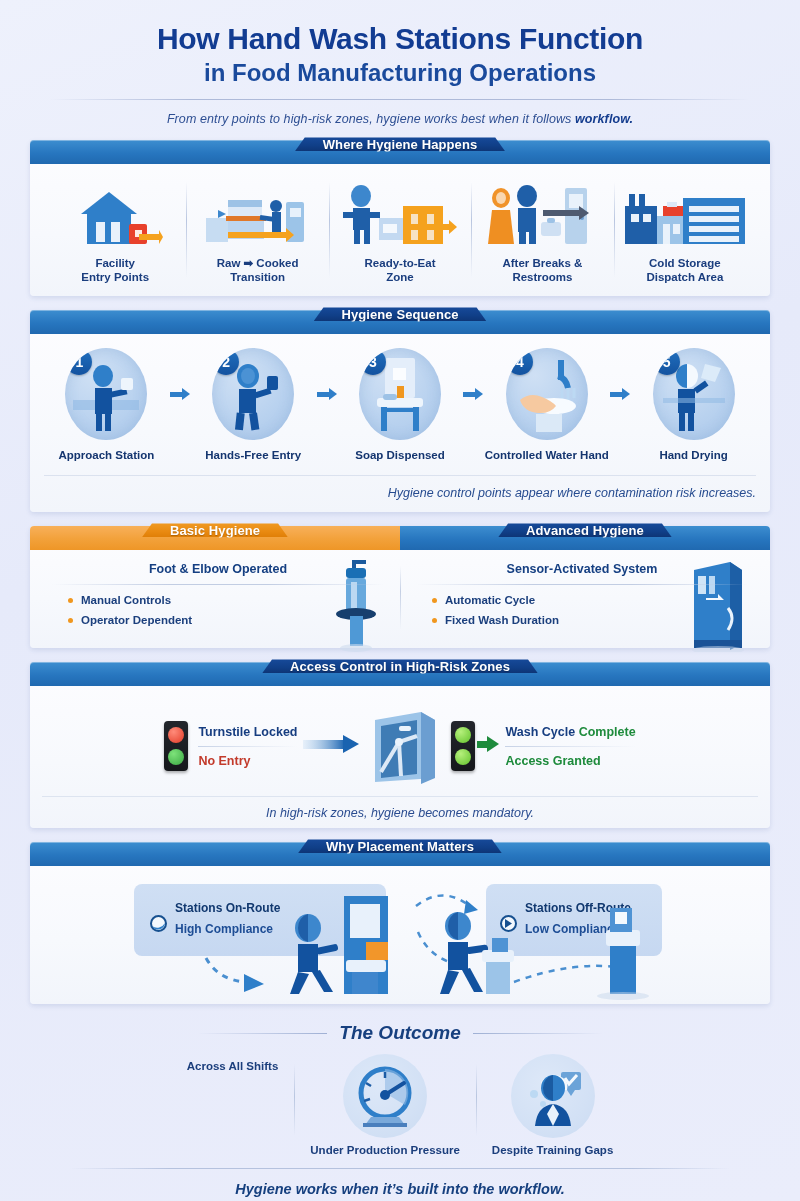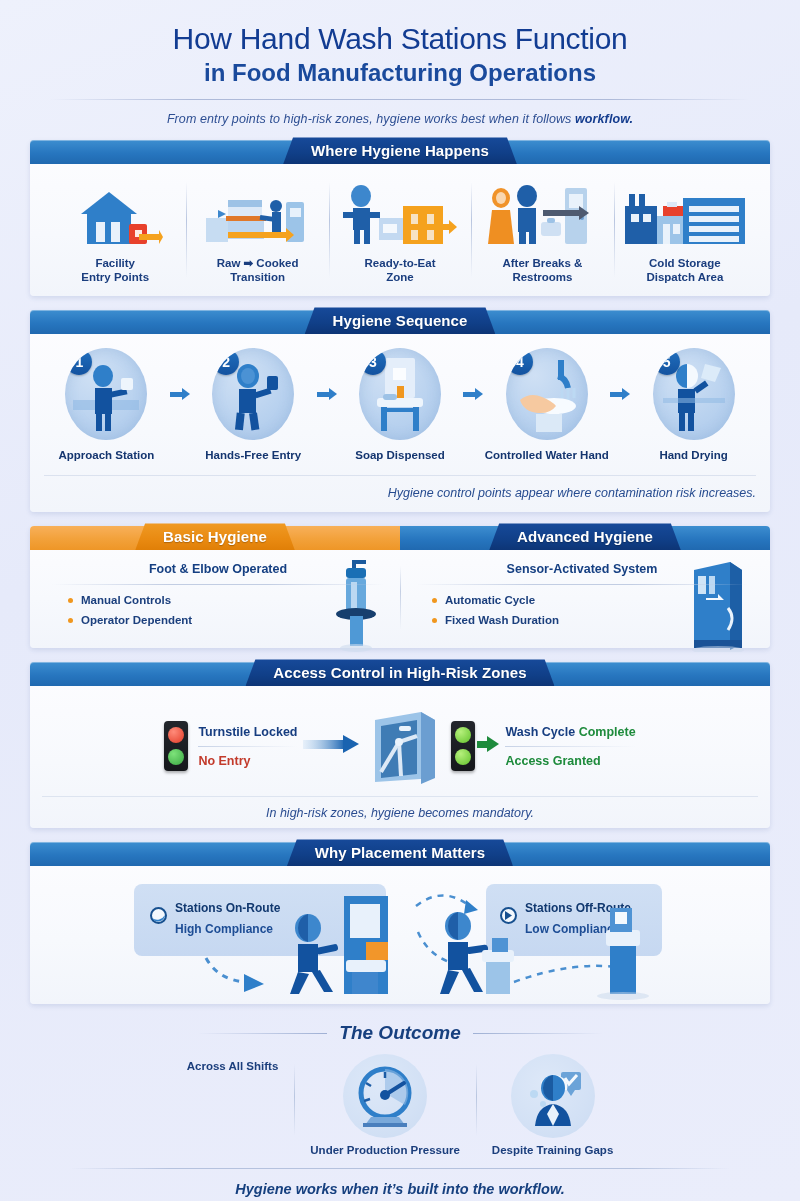--- a/index.html
+++ b/index.html
@@ -12,21 +12,21 @@
   .page {
     position: relative;
     width: 800px; height: 1201px;
     background: linear-gradient(160deg, #eef1fc 0%, #e6eafa 40%, #eaedfb 100%);
     padding: 0 30px;
   }
 
   
   .title-wrap { padding-top: 22px; text-align: center; }
   .title-1 {
-    font-size: 30px; font-weight: normal; color: #123c92;
+    font-size: 30px; font-weight: bold; color: #123c92;
     letter-spacing: -0.3px; line-height: 1.12;
   }
   .title-2 {
     font-size: 24px; font-weight: bold; color: #1a4a9c;
     line-height: 1.2; margin-top: 3px;
   }
   .title-rule {
     height: 1px; margin: 12px auto 0; width: 700px;
     background: linear-gradient(90deg, rgba(160,178,220,0) 0%, #aebad9 20%, #aebad9 80%, rgba(160,178,220,0) 100%);
   }
@@ -46,25 +46,25 @@
     overflow: visible;
   }
   .band {
     position: relative; height: 24px; width: 100%;
     background: linear-gradient(180deg,#3d8ed0 0%, #2776bf 55%, #2069b0 100%);
     border-radius: 4px 4px 0 0;
     box-shadow: inset 0 1px 0 rgba(255,255,255,.35);
   }
   .ribbon {
     position: absolute; top: -3px; left: 50%; transform: translateX(-50%);
-    height: 27px; padding: 0 28px;
+    height: 14px; padding: 0 28px;
     display: flex; align-items: center; justify-content: center;
     background: linear-gradient(180deg,#174a9a 0%, #103f88 60%, #0d3576 100%);
     clip-path: polygon(10px 0, calc(100% - 10px) 0, 100% 100%, 0 100%);
-    color: #ffffff; font-size: 15px; font-weight: bold;
+    color: #ffffff; font-size: 13px; font-weight: bold;
     white-space: nowrap; letter-spacing: .1px;
     text-shadow: 0 1px 1px rgba(0,0,0,.25);
   }
   .ribbon.orange {
     background: linear-gradient(180deg,#f09a24 0%, #e98a11 60%, #e07f07 100%);
   }
   .panel-body { padding: 10px 14px 12px; border-radius: 12px; }
 
   
   .zones { display: flex; align-items: flex-end; height: 110px; }
@@ -159,21 +159,21 @@
     font-size: 12.5px; font-style: italic; color: #27499096;
     color: #2a4c90; border-top: 1px solid #dde4f0;
   }
 
   
   .place-body { position: relative; height: 138px; padding: 10px 14px; overflow: hidden; }
   .place-card {
     position: absolute; border-radius: 8px;
     background: linear-gradient(180deg, rgba(200,218,242,.85) 0%, rgba(186,208,238,.8) 100%);
   }
-  .badge { display: flex; align-items: center; }
+  .badge { display: flex; align-items: flex-end; }
   .badge-txt { margin-left: 8px; }
   .badge-l1 { font-size: 12px; font-weight: bold; color: #11386f; white-space: nowrap; }
   .badge-l2 { font-size: 12px; font-weight: bold; color: #1d4d95; white-space: nowrap; margin-top: 6px; }
 
   
   .outcome { margin-top: 18px; }
   .outcome-head { display: flex; align-items: center; justify-content: center; gap: 12px; }
   .oh-rule { height: 1px; width: 130px; background: linear-gradient(90deg, rgba(160,178,220,0), #9fb0d4); }
   .oh-rule.r { background: linear-gradient(90deg, #9fb0d4, rgba(160,178,220,0)); }
   .oh-text { font-size: 19px; font-weight: bold; font-style: italic; color: #17407f; white-space: nowrap; }

